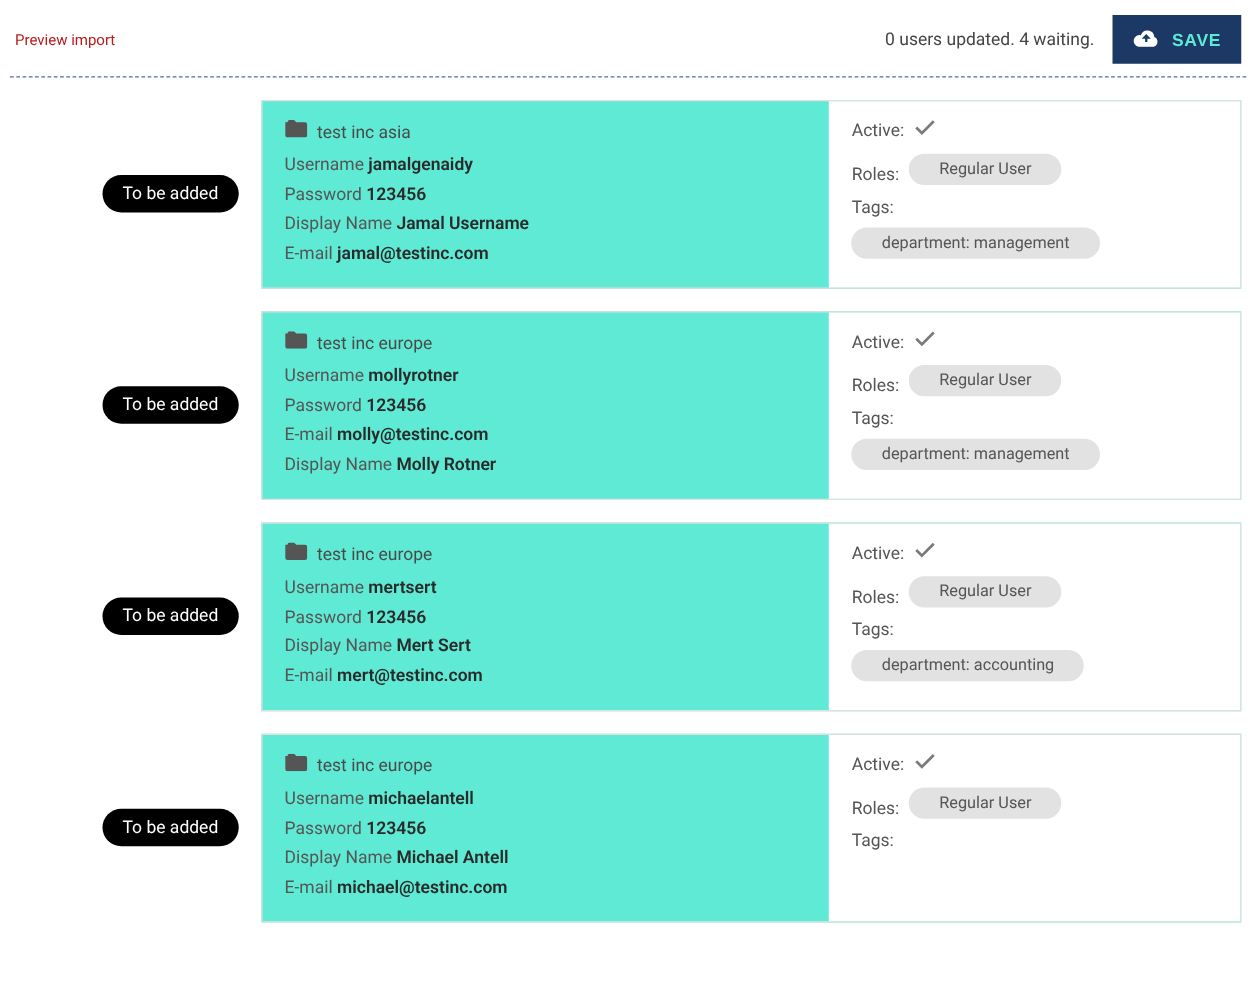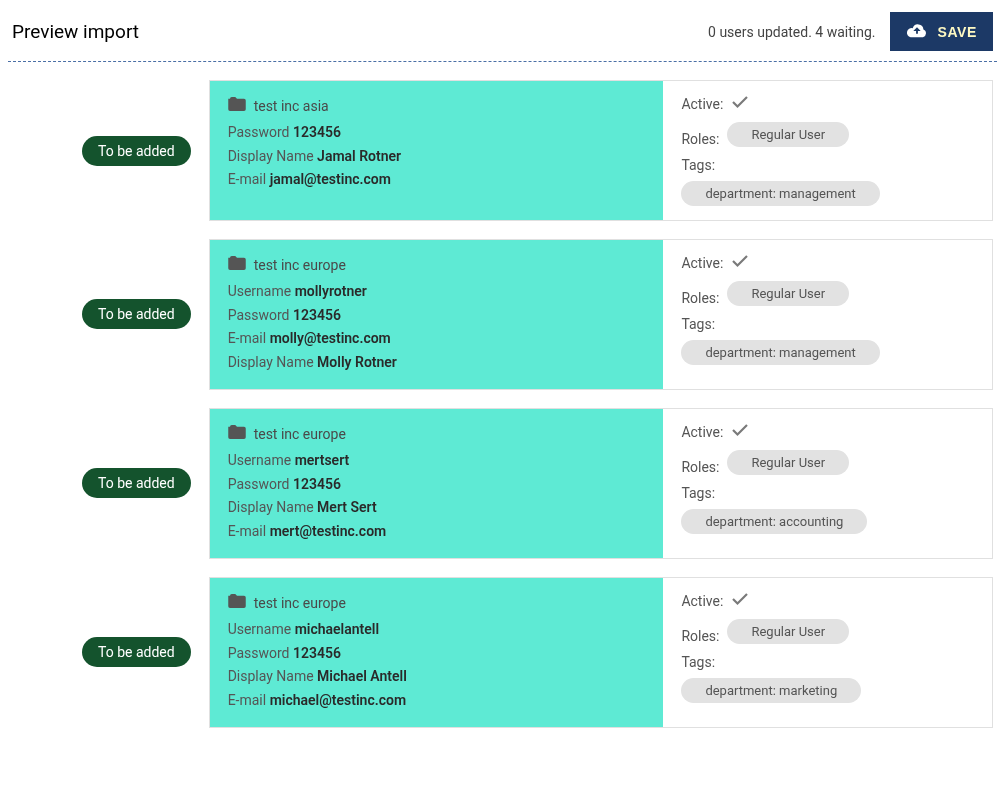--- a/index.html
+++ b/index.html
@@ -10,35 +10,35 @@
       width: 1005px;
       padding: 12px 8px;
     }
     .header {
       display: flex;
       justify-content: space-between;
       align-items: center;
       padding: 0 4px 10px 4px;
     }
     .header-title {
-      font-size: 19px;
-      color: #000000;
+      font-size: 12px;
+      color: #b91c1c;
     }
     .header-right {
       display: flex;
       align-items: center;
       gap: 14px;
     }
     .status-text {
       font-size: 14px;
       color: #444;
     }
     .save-button {
       background: #1c3966;
-      color: #fef9c3;
+      color: #5eead4;
       border: none;
       padding: 10px 16px;
       font-size: 14px;
       font-weight: 600;
       letter-spacing: 0.6px;
       display: flex;
       align-items: center;
       gap: 10px;
       cursor: pointer;
     }
@@ -51,21 +51,21 @@
     .content {
       padding: 0 4px;
     }
     .user-row {
       display: flex;
       align-items: center;
       gap: 18px;
       margin-bottom: 18px;
     }
     .badge {
-      background: #14532d;
+      background: #000000;
       color: #fff;
       padding: 7px 16px;
       border-radius: 20px;
       font-size: 14px;
       white-space: nowrap;
       margin-left: 70px;
     }
     .card {
       flex: 1;
       background: #5eead4;
@@ -140,26 +140,30 @@
       <div class="card-left">
         <div class="org-line">
           <span>
             <svg class="folder-icon" width="18" height="14" viewBox="0 0 20 16">
               <path d="M2 2a2 2 0 0 1 2-2h4l2 2h8a2 2 0 0 1 2 2v10a2 2 0 0 1-2 2H2a2 2 0 0 1-2-2V2z"></path>
             </svg>
           </span>
           <span>test inc asia</span>
         </div>
         <div class="field-line">
+          <span>Username</span>
+          <span class="value">jamalgenaidy</span>
+        </div>
+        <div class="field-line">
           <span>Password</span>
           <span class="value">123456</span>
         </div>
         <div class="field-line">
           <span>Display Name</span>
-          <span class="value">Jamal Rotner</span>
+          <span class="value">Jamal Username</span>
         </div>
         <div class="field-line">
           <span>E-mail</span>
           <span class="value">jamal@testinc.com</span>
         </div>
       </div>
       <div class="card-right">
         <div class="right-line">
           <span class="right-label">Active:</span>
           <span>
@@ -317,18 +321,17 @@
               <path d="M2 7 L6.5 11.5 L16 2"></path>
             </svg>
           </span>
         </div>
         <div class="right-line">
           <span class="right-label">Roles:</span>
           <span class="pill">Regular User</span>
         </div>
         <div class="tags-block">
           <span class="right-label">Tags:</span>
-          <span class="pill">department: marketing</span>
         </div>
       </div>
     </div>
   </div>
 </div>
 
 </body></html>

